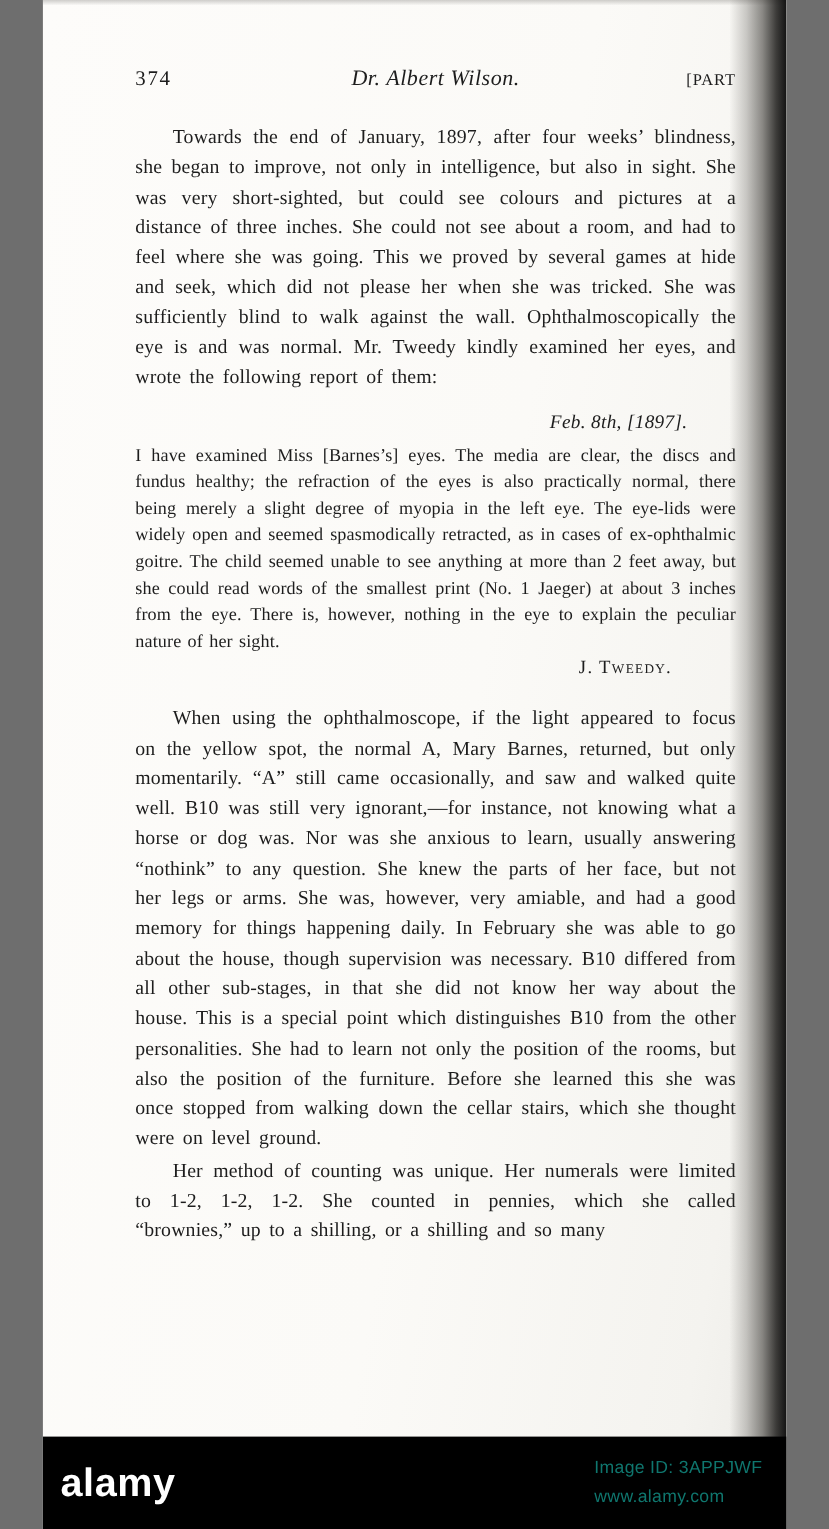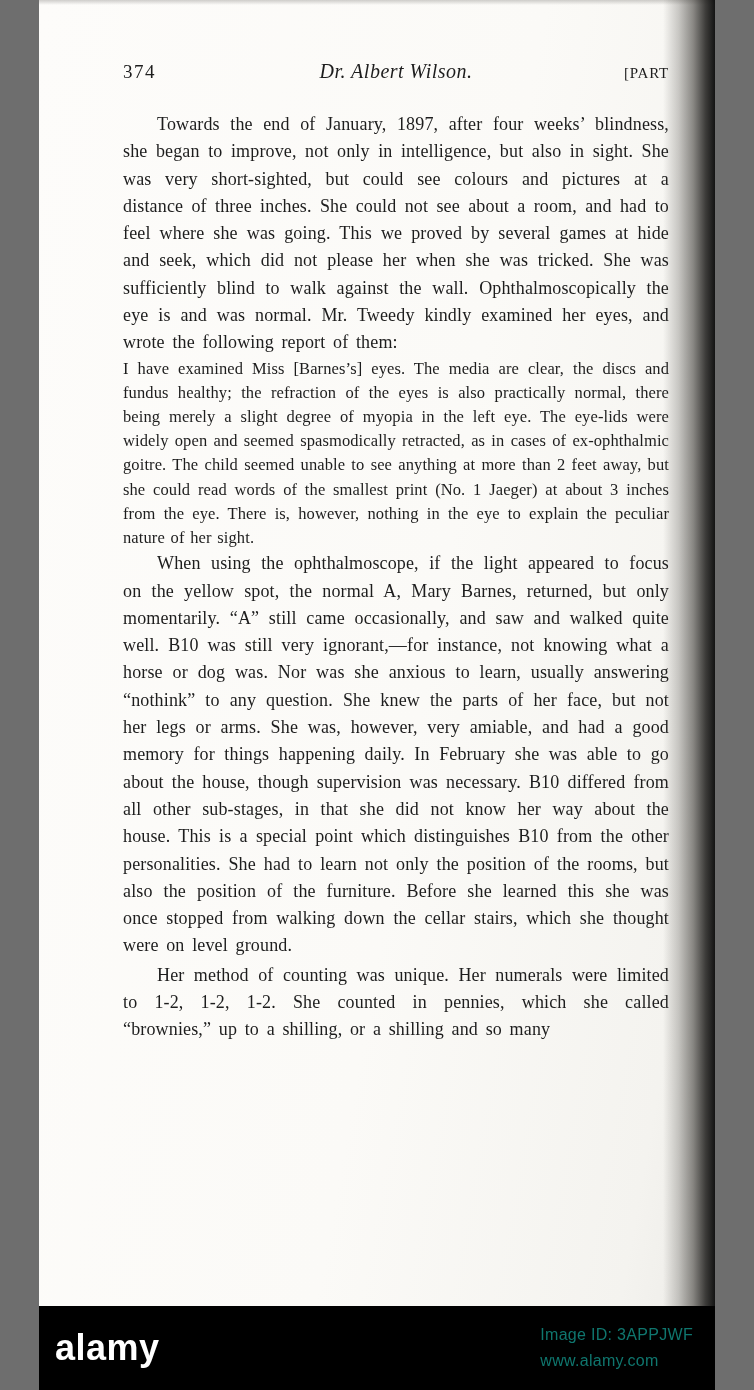--- a/index.html
+++ b/index.html
@@ -122,23 +122,25 @@
   <div class="content">
 
     <header class="page-header">
       <span class="page-number">374</span>
       <span class="running-title">Dr. Albert Wilson.</span>
       <span class="part-label">[PART</span>
     </header>
 
     <p class="para indent">Towards the end of January, 1897, after four weeks’ blindness, she began to improve, not only in intelligence, but also in sight.  She was very short-sighted, but could see colours and pictures at a distance of three inches.  She could not see about a room, and had to feel where she was going.  This we proved by several games at hide and seek, which did not please her when she was tricked.  She was sufficiently blind to walk against the wall.  Ophthalmoscopically the eye is and was normal.  Mr. Tweedy kindly examined her eyes, and wrote the following report of them:</p>
 
+    <p class="report-date">Feb. 8th, [1897].</p>
 
     <p class="report-body">I have examined Miss [Barnes’s] eyes.  The media are clear, the discs and fundus healthy; the refraction of the eyes is also practically normal, there being merely a slight degree of myopia in the left eye.  The eye-lids were widely open and seemed spasmodically retracted, as in cases of ex-ophthalmic goitre.  The child seemed unable to see anything at more than 2 feet away, but she could read words of the smallest print (No. 1 Jaeger) at about 3 inches from the eye.  There is, however, nothing in the eye to explain the peculiar nature of her sight.</p>
 
+    <p class="report-signature">J. Tweedy.</p>
 
     <p class="para indent">When using the ophthalmoscope, if the light appeared to focus on the yellow spot, the normal A, Mary Barnes, returned, but only momentarily.  “A” still came occasionally, and saw and walked quite well.  B10 was still very ignorant,—for instance, not knowing what a horse or dog was.  Nor was she anxious to learn, usually answering “nothink” to any question.  She knew the parts of her face, but not her legs or arms.  She was, however, very amiable, and had a good memory for things happening daily.  In February she was able to go about the house, though supervision was necessary.  B10 differed from all other sub-stages, in that she did not know her way about the house.  This is a special point which distinguishes B10 from the other personalities.  She had to learn not only the position of the rooms, but also the position of the furniture.  Before she learned this she was once stopped from walking down the cellar stairs, which she thought were on level ground.</p>
 
     <p class="para indent last">Her method of counting was unique.  Her numerals were limited to 1-2, 1-2, 1-2.  She counted in pennies, which she called “brownies,” up to a shilling, or a shilling and so many</p>
 
   </div>
 
   <footer class="watermark-bar">
     <span class="alamy-logo">alamy</span>
     <div class="image-info">

